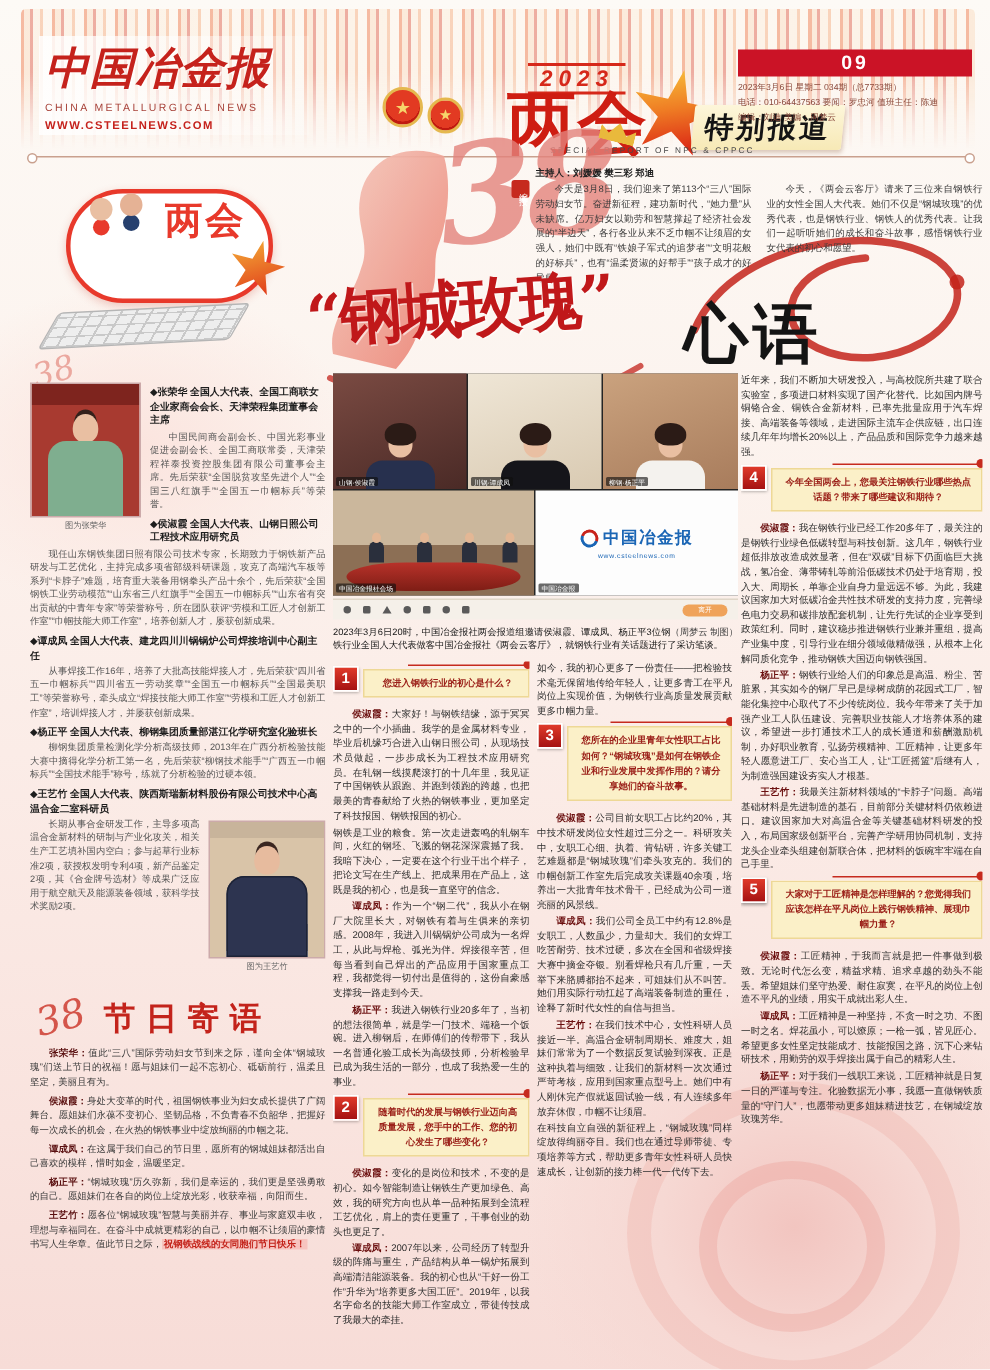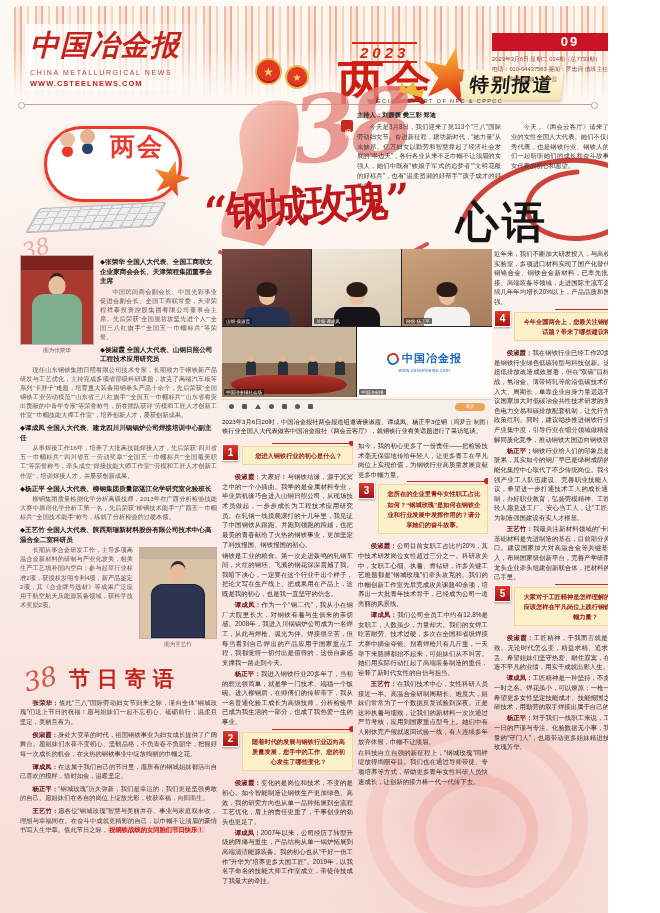--- a/index.html
+++ b/index.html
@@ -1,18 +1,18 @@
 <!DOCTYPE html>
 <html><head>
 <meta charset="utf-8">
 <style>
   html,body{margin:0;padding:0;background:#ffffff;}
   *{box-sizing:border-box;}
   body{font-family:"Liberation Sans","DejaVu Sans",sans-serif;}
-  .page{position:relative;width:608px;height:913px;overflow:hidden;
+  .page{position:relative;width:660px;height:913px;overflow:hidden;
     background:linear-gradient(180deg,#fdfaf6 0%,#fcf4ef 28%,#fbece7 55%,#f9e3de 82%,#f7dcd7 100%);}
   
   .rose-wm{position:absolute;right:-50px;bottom:-70px;width:400px;height:330px;border-radius:50%;
     background:radial-gradient(closest-side at 55% 50%,#f2c5c0 0%,#f6d8d3 50%,rgba(250,238,236,0) 100%);}
   .rose-wm::before{content:"";position:absolute;right:70px;bottom:60px;width:190px;height:170px;border-radius:50%;
     border:16px solid rgba(230,130,118,.16);}
   .rose-wm::after{content:"";position:absolute;right:120px;bottom:95px;width:100px;height:90px;border-radius:50%;
     border:12px solid rgba(226,110,100,.18);}
   .pink-glow{position:absolute;left:-60px;top:190px;width:300px;height:220px;border-radius:50%;
     background:radial-gradient(closest-side,#fbe4de 0%,rgba(251,233,228,0) 100%);}

